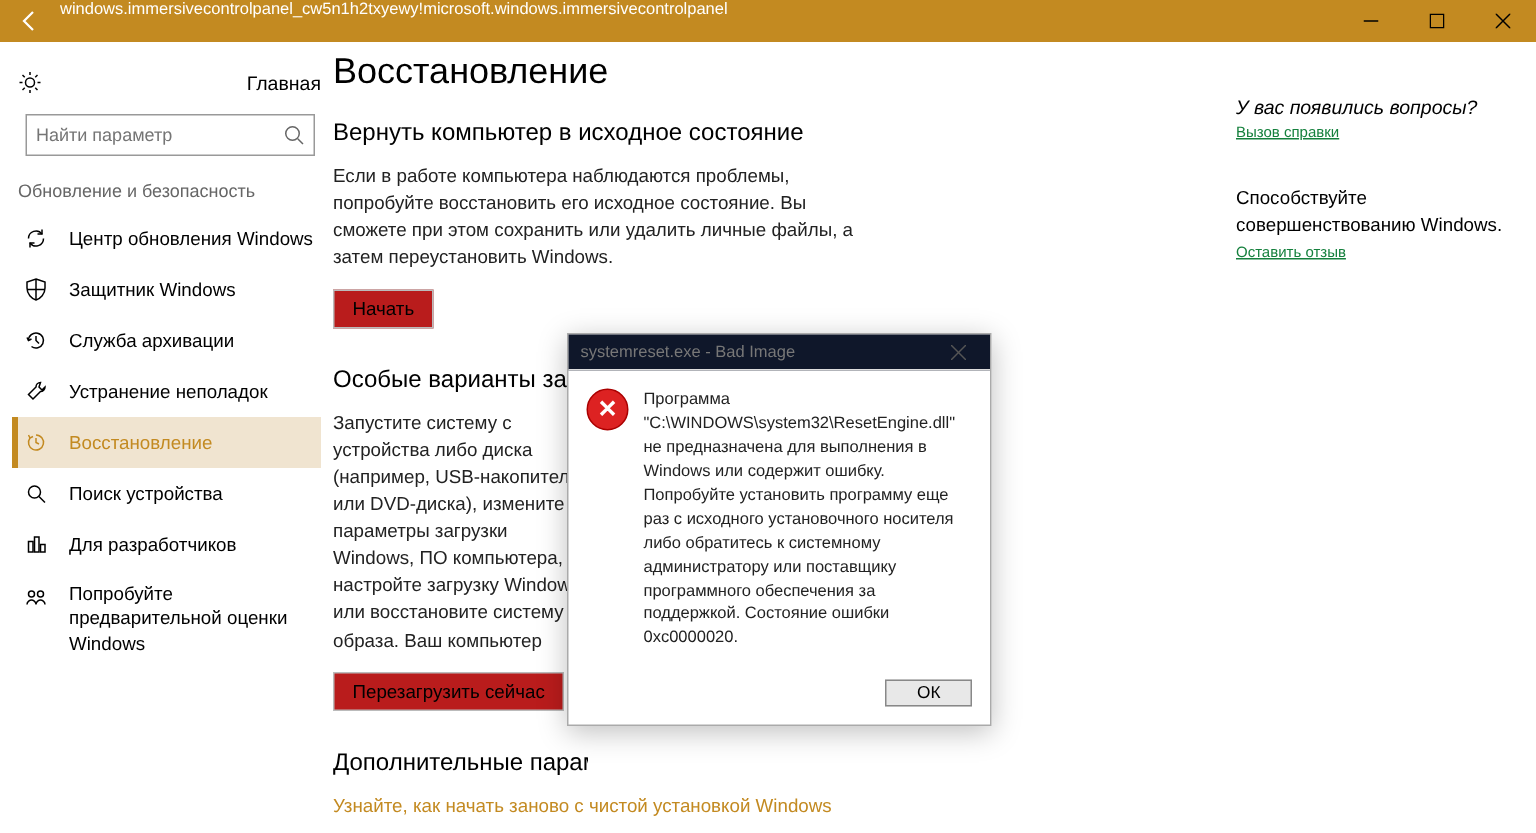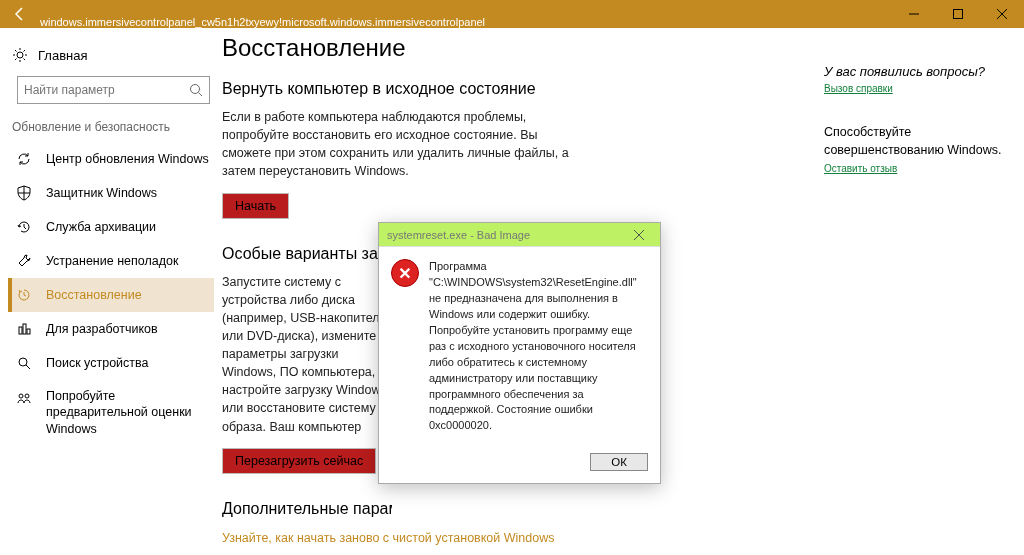--- a/index.html
+++ b/index.html
@@ -1,32 +1,32 @@
 <!DOCTYPE html>
 <html><head>
 <meta charset="utf-8">
 <style>
   * { box-sizing: border-box; margin: 0; padding: 0; font-family: "Segoe UI", Arial, sans-serif; }
   html, body { width: 1024px; height: 555px; overflow: hidden; background: #fff; }
 
   
-  .titlebar { height: 28px; background: #c38a21; display: flex; align-items: flex-end; color: #000; font-size: 11px; }
+  .titlebar { height: 28px; background: #c38a21; display: flex; align-items: flex-start; color: #000; font-size: 11px; }
   .titlebar .back { width: 40px; height: 28px; display: flex; align-items: center; justify-content: center; }
   .titlebar .title { flex: 1; padding-left: 0; color: #fff; font-size: 11px; }
   .titlebar .winbtns { display: flex; }
   .titlebar .winbtn { width: 44px; height: 28px; display: flex; align-items: center; justify-content: center; font-size: 13px; color:#000; }
 
   
   .body { display: flex; height: 527px; }
   .sidebar { width: 222px; padding: 10px 8px 0 8px; position: relative; }
   .main { flex: 1; padding: 4px 0 0 0; position: relative; }
   .rightpane { width: 200px; padding: 36px 16px 0 0; font-size: 13px; }
 
   
-  .home-row { display:flex; align-items:center; height:34px; padding-left:4px; font-size:13px; }
+  .home-row { display:flex; align-items:center; height:34px; padding-left:4px; font-size:13px;justify-content:space-between; }
   .home-row .icon { width:16px; height:16px; margin-right:10px; }
   .search-box { margin: 4px 4px 10px 9px; border:1px solid #999; height:28px; display:flex; align-items:center; padding:0 6px; }
   .search-box input { border:none; outline:none; flex:1; font-size:12px; background:transparent; color:#666; }
   .search-box .sicon { color:#666; font-size:13px; }
   .section-label { padding: 6px 4px 8px 4px; font-size:12px; color:#666; }
   .nav-item { display:flex; align-items:center; height:34px; padding-left:8px; font-size:12.5px; position:relative; }
   .nav-item .icon { width:16px; height:16px; margin-right:14px; display:flex; align-items:center; justify-content:center; }
   .nav-item.active { background:#f0e4d0; color:#c38a21; }
   .nav-item.active::before { content:""; position:absolute; left:0; top:0; bottom:0; width:4px; background:#c38a21; }
 
@@ -36,21 +36,21 @@
   .section h2 { font-size:16px; font-weight:400; margin-bottom:10px; }
   .section p { font-size:12.5px; color:#222; line-height:1.45; margin-bottom:12px; max-width:360px; }
   button.gray { background:#b91c1c; border:1px solid #bbb; padding:5px 12px; font-size:12.5px; }
   a.link { color:#c38a21; text-decoration:none; font-size:12.5px; }
   .rightpane .q { font-size:13px; margin-bottom:4px;font-style:italic; }
   .rightpane .lnk { color:#15803d; font-size:10px; display:block; margin-bottom:30px; }
   .rightpane .body2 { font-size:12.5px; margin-bottom:4px; line-height:1.4; }
 
   
   .dialog { position:absolute; left:378px; top:222px; width:283px; background:#fff; border:1px solid #aaa; box-shadow:0 4px 18px rgba(0,0,0,0.25); z-index:50; }
-  .dialog .dt { height:24px; background:#bef264; display:flex; align-items:center; padding:0 4px 0 8px; font-size:11px; color:#777; border-bottom:1px solid #ddd; }
+  .dialog .dt { height:24px; background:#0f172a; display:flex; align-items:center; padding:0 4px 0 8px; font-size:11px; color:#777; border-bottom:1px solid #ddd; }
   .dialog .dt .close { margin-left:auto; width:22px; text-align:center; color:#555; font-size:14px; }
   .dialog .dbody { display:flex; padding:12px 14px 10px 12px; }
   .dialog .dicon { width:28px; height:28px; border-radius:50%; background:#d22; display:flex; align-items:center; justify-content:center; color:#fff; font-weight:bold; margin-right:10px; flex:none; border:1px solid #a00; font-size:16px; }
   .dialog .dtext { font-size:11px; line-height:1.45; color:#222; }
   .dialog .dfoot { padding:8px 12px 12px; text-align:right; }
   .dialog .dfoot button { background:#e8e8e8; border:1px solid #888; padding:2px 20px; font-size:11.5px; }
 
   svg { display:block; }
 </style>
 </head>
@@ -158,35 +158,35 @@
             <path d="M8 3a5 5 0 1 1-4 2" stroke="#c38a21" fill="none"></path>
             <path d="M8 5v3l2 1" stroke="#c38a21" fill="none"></path>
             <path d="M3 3l1 2 2-1" stroke="#c38a21" fill="none"></path>
           </svg>
         </span>
       <span>Восстановление</span>
     </div>
     <div class="nav-item">
       <span class="icon">
           <svg width="16" height="16" viewBox="0 0 16 16">
+            <circle cx="7" cy="7" r="4" stroke="#000" fill="none"></circle>
+            <line x1="10" y1="10" x2="14" y2="14" stroke="#000"></line>
+          </svg>
+        </span>
+      <span>Поиск устройства</span>
+    </div>
+    <div class="nav-item">
+      <span class="icon">
+          <svg width="16" height="16" viewBox="0 0 16 16">
             <rect x="3" y="6" width="3" height="7" stroke="#000" fill="none"></rect>
             <rect x="7" y="3" width="3" height="10" stroke="#000" fill="none"></rect>
             <rect x="11" y="8" width="3" height="5" stroke="#000" fill="none"></rect>
           </svg>
         </span>
       <span>Для разработчиков</span>
-    </div>
-    <div class="nav-item">
-      <span class="icon">
-          <svg width="16" height="16" viewBox="0 0 16 16">
-            <circle cx="7" cy="7" r="4" stroke="#000" fill="none"></circle>
-            <line x1="10" y1="10" x2="14" y2="14" stroke="#000"></line>
-          </svg>
-        </span>
-      <span>Поиск устройства</span>
     </div>
     <div class="nav-item" style="height:auto;padding-top:8px;padding-bottom:8px;align-items:flex-start">
       <span class="icon" style="margin-top:2px">
           <svg width="16" height="16" viewBox="0 0 16 16">
             <circle cx="5" cy="6" r="2" stroke="#000" fill="none"></circle>
             <circle cx="11" cy="6" r="2" stroke="#000" fill="none"></circle>
             <path d="M2 13c0-2 2-3 3-3s3 1 3 3M8 13c0-2 2-3 3-3s3 1 3 3" stroke="#000" fill="none"></path>
           </svg>
         </span>
       <span style="line-height:1.3">Попробуйте предварительной оценки Windows</span>

